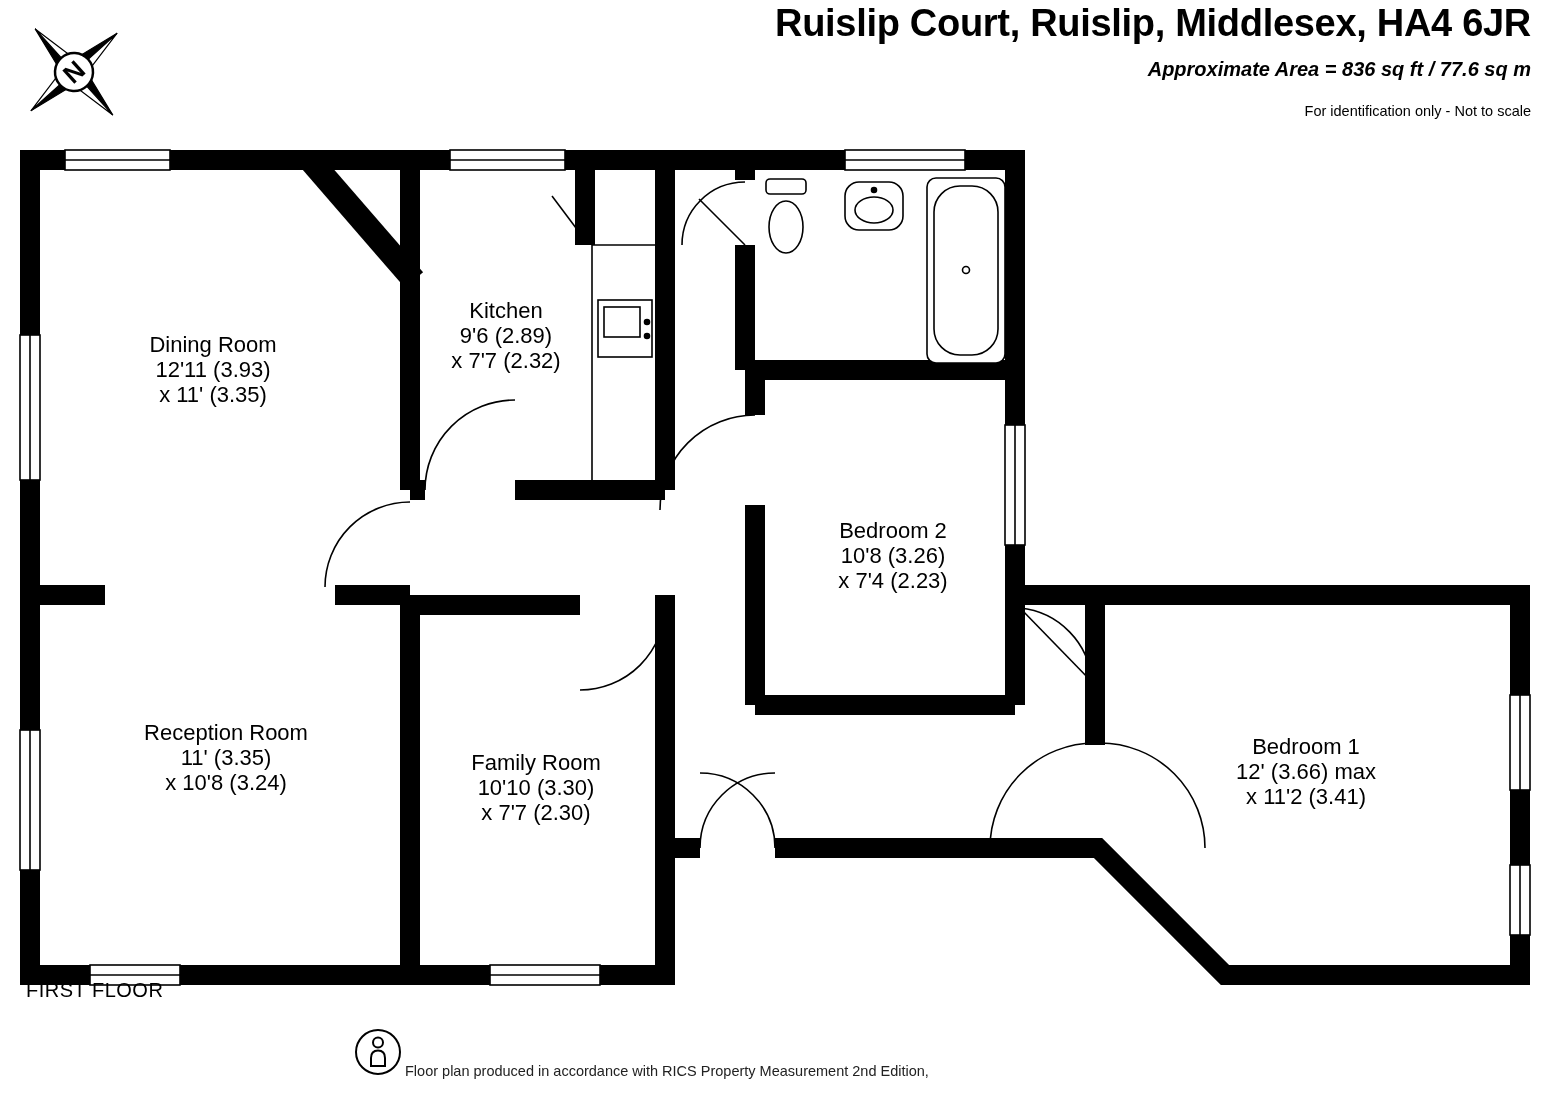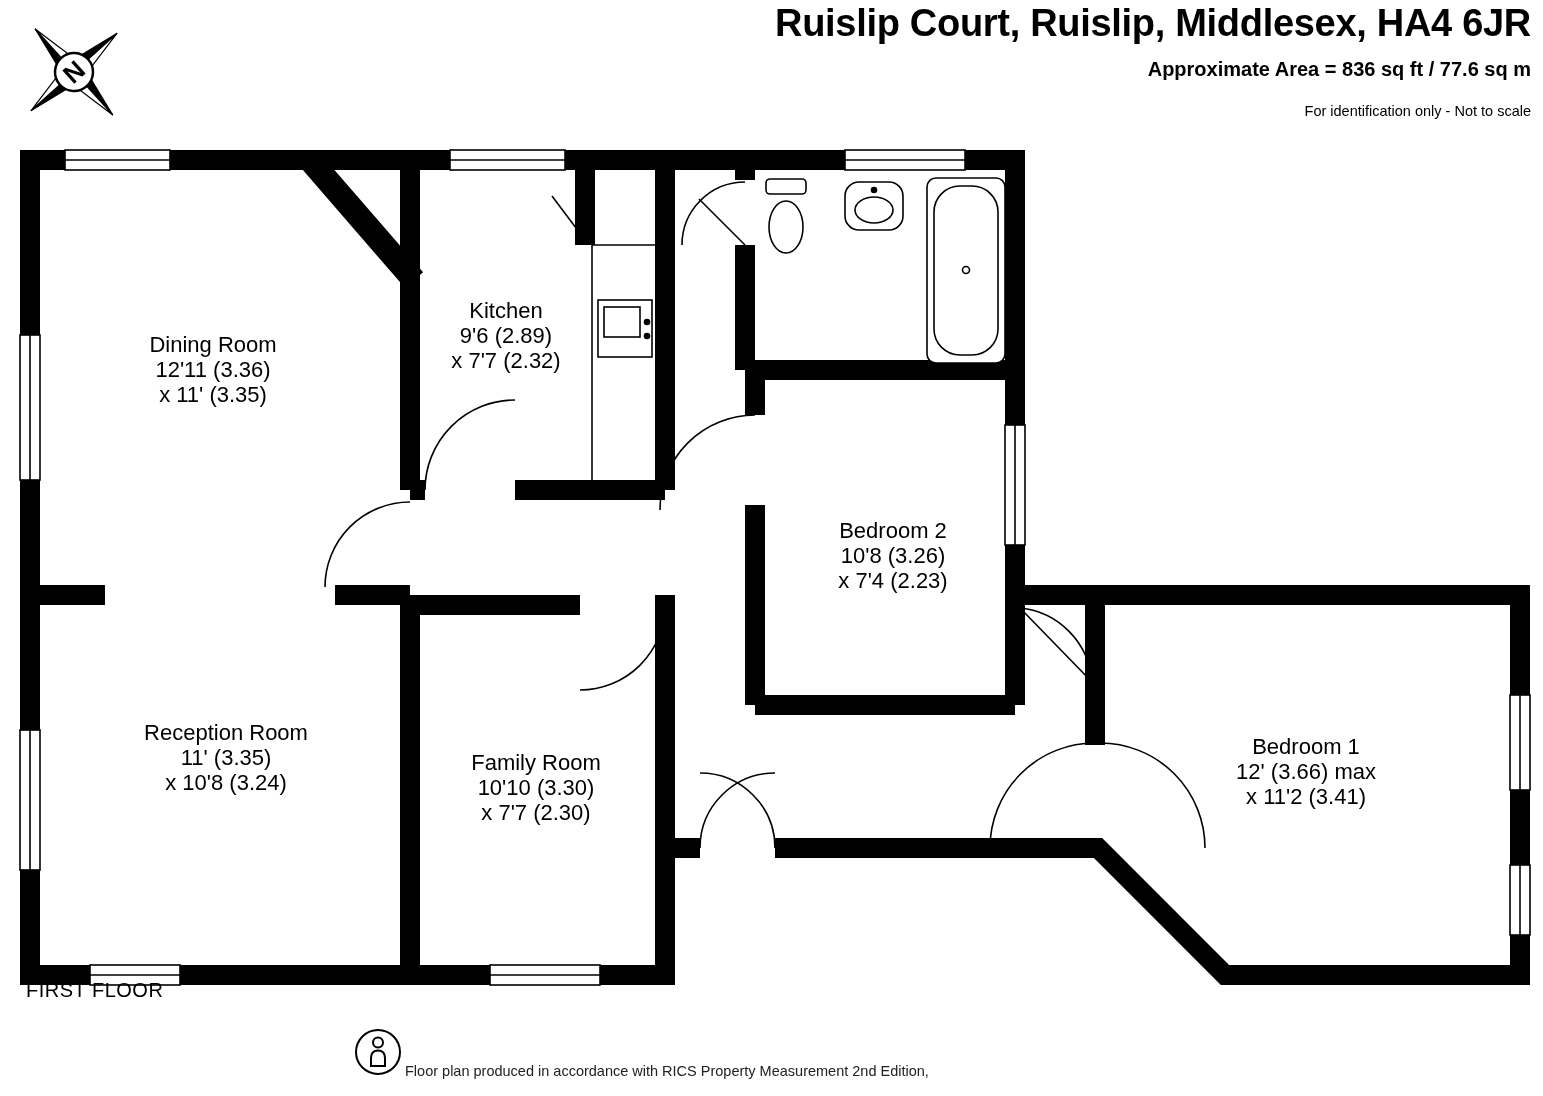--- a/index.html
+++ b/index.html
@@ -9,21 +9,21 @@
     background:#fff;
     font-family:"Liberation Sans",sans-serif;
     color:#000;
     overflow:hidden;
   }
   .plan-svg{position:absolute;left:0;top:0;}
   .compass-svg{position:absolute;left:8px;top:6px;}
 
   .header{position:absolute;top:2px;right:12px;text-align:right;}
   .header-title{font-size:38px;font-weight:bold;letter-spacing:-0.3px;}
-  .header-area{font-size:20px;font-weight:bold;margin-top:13px;}
+  .header-area{font-size:20px;font-weight:bold;margin-top:13px;font-style:italic;}
   .header-note{font-size:14.5px;font-weight:normal;margin-top:22px;}
 
   .room-label{
     position:absolute;transform:translate(-50%,-50%);
     text-align:center;font-size:22px;line-height:25px;white-space:nowrap;
   }
 
   .floor-label{position:absolute;left:26px;top:979px;font-size:20px;letter-spacing:0.5px;}
 
   .footer-text{
@@ -175,21 +175,21 @@
   </svg>
 
   <div class="header">
     <div class="header-title">Ruislip Court, Ruislip, Middlesex, HA4 6JR</div>
     <div class="header-area">Approximate Area = 836 sq ft / 77.6 sq m</div>
     <div class="header-note">For identification only - Not to scale</div>
   </div>
 
   <div class="room-label" style="left:213px;top:369px">
     <div>Dining Room</div>
-    <div>12'11 (3.36)</div>
+    <div>12'11 (3.93)</div>
     <div>x 11' (3.35)</div>
   </div>
   <div class="room-label" style="left:506px;top:335px">
     <div>Kitchen</div>
     <div>9'6 (2.89)</div>
     <div>x 7'7 (2.32)</div>
   </div>
   <div class="room-label" style="left:893px;top:555px">
     <div>Bedroom 2</div>
     <div>10'8 (3.26)</div>

